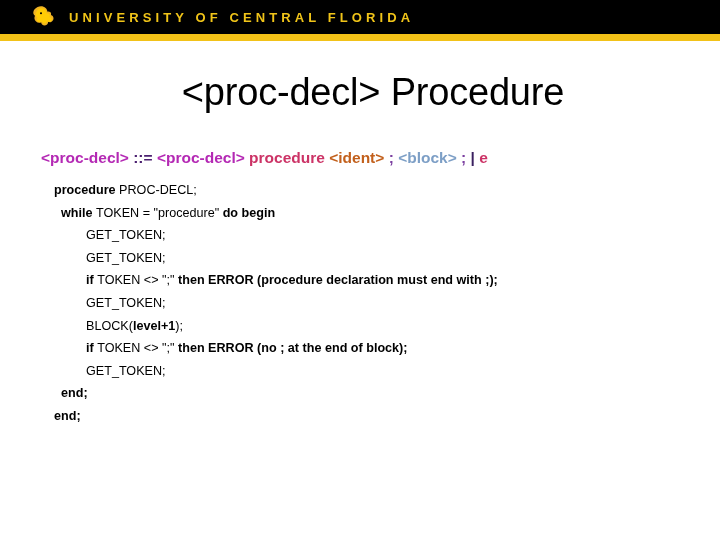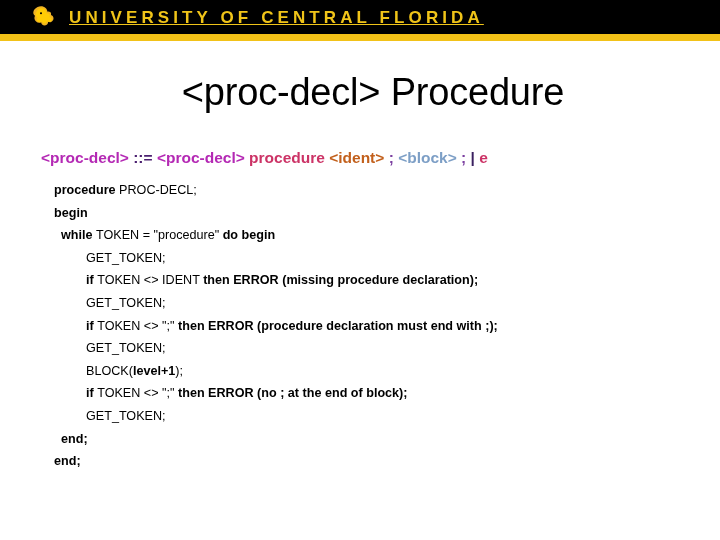--- a/index.html
+++ b/index.html
@@ -42,26 +42,25 @@
     gap: 11px;
   }
   #pegasus-logo {
     width: 28px;
     height: 24px;
     display: block;
   }
   #brand-wordmark {
     color: #F0C419;
     font-family: "Liberation Sans", sans-serif;
-    font-size: 17px;
+    font-size: 13px;
     font-weight: bold;
     letter-spacing: 4.1px;
     white-space: nowrap;
     line-height: 1;
-    text-decoration: underline;
   }
 
   
   #slide-title {
     position: absolute;
     left: 13px;
     top: 71px;
     width: 720px;
     text-align: center;
     font-family: "Liberation Sans", sans-serif;
@@ -132,24 +131,22 @@
   </span>
   <span id="brand-wordmark">UNIVERSITY OF CENTRAL FLORIDA</span>
 </div>
 
 <div id="slide-title">&lt;proc-decl&gt; Procedure</div>
 
 <div id="grammar-production"><span class="tok-nonterm-proc" style="color: rgb(180, 41, 180);">&lt;proc-decl&gt;</span><span style="color: rgb(0, 0, 0);"> </span><span class="tok-arrow" style="color: rgb(75, 32, 112);">::=</span><span style="color: rgb(0, 0, 0);"> </span><span class="tok-nonterm-proc" style="color: rgb(180, 41, 180);">&lt;proc-decl&gt;</span><span style="color: rgb(0, 0, 0);"> </span><span class="tok-keyword" style="color: rgb(204, 51, 102);">procedure</span><span style="color: rgb(0, 0, 0);"> </span><span class="tok-nonterm-ident" style="color: rgb(194, 96, 28);">&lt;ident&gt;</span><span style="color: rgb(0, 0, 0);"> </span><span class="tok-semi" style="color: rgb(123, 63, 160);">;</span><span style="color: rgb(0, 0, 0);"> </span><span class="tok-nonterm-block" style="color: rgb(125, 159, 198);">&lt;block&gt;</span><span style="color: rgb(0, 0, 0);"> </span><span class="tok-semi" style="color: rgb(123, 63, 160);">;</span><span style="color: rgb(0, 0, 0);"> </span><span class="tok-bar" style="color: rgb(58, 32, 96);">|</span><span style="color: rgb(0, 0, 0);"> </span><span class="tok-epsilon" style="color: rgb(204, 51, 102);">e</span></div>
 
 <div id="pseudocode-block">
     <div class="code-line ind-0"><span class="b">procedure </span><span>PROC-DECL;</span></div>
-    <div class="code-line ind-0"><span class="b">begin</span></div>
     <div class="code-line ind-1"><span class="b">while </span><span>TOKEN = "procedure" </span><span class="b">do begin</span></div>
     <div class="code-line ind-2"><span>GET_TOKEN;</span></div>
-    <div class="code-line ind-2"><span class="b">if </span><span>TOKEN &lt;&gt; IDENT </span><span class="b">then ERROR (missing procedure declaration);</span></div>
     <div class="code-line ind-2"><span>GET_TOKEN;</span></div>
     <div class="code-line ind-2"><span class="b">if </span><span>TOKEN &lt;&gt; ";" </span><span class="b">then ERROR (procedure declaration must end with ;);</span></div>
     <div class="code-line ind-2"><span>GET_TOKEN;</span></div>
     <div class="code-line ind-2"><span>BLOCK(</span><span class="b">level+1</span><span>);</span></div>
     <div class="code-line ind-2"><span class="b">if </span><span>TOKEN &lt;&gt; ";" </span><span class="b">then ERROR (no ; at the end of block);</span></div>
     <div class="code-line ind-2"><span>GET_TOKEN;</span></div>
     <div class="code-line ind-1"><span class="b">end;</span></div>
     <div class="code-line ind-0"><span class="b">end;</span></div>
   </div>
 

